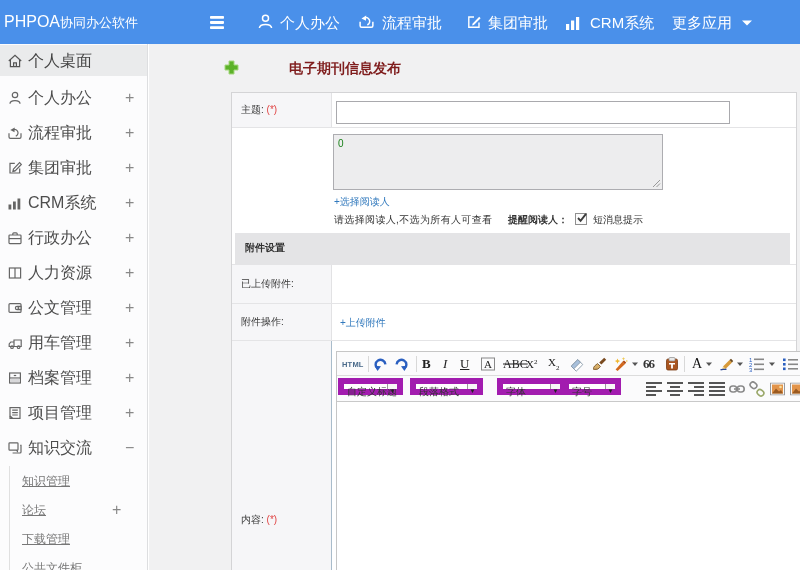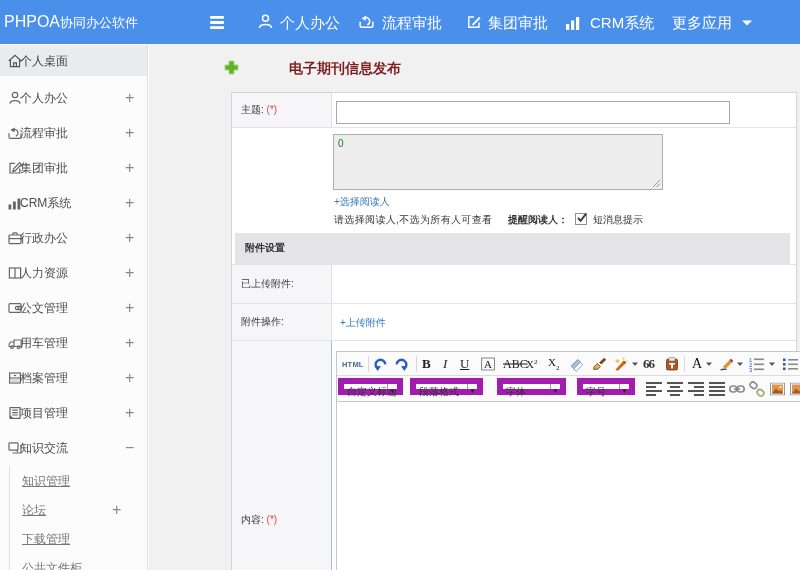--- a/index.html
+++ b/index.html
@@ -8,21 +8,21 @@
 .abs { position:absolute; }
 
 
 #topbar { position:absolute; left:0; top:0; width:800px; height:44px; background:#4a90ea; }
 #logo { position:absolute; left:4px; top:0; height:44px; line-height:44px; color:#fff; font-size:13px; }
 .nav-t { position:absolute; top:0; height:44px; line-height:45px; color:#fff; font-size:15px; }
 
 
 #sidebar { position:absolute; left:0; top:44px; width:148px; height:526px; background:#fcfcfd; border-right:1px solid #dddee0; }
 .mi { position:absolute; left:0; width:147px; height:35px; }
-.mi .txt { position:absolute; left:20px; top:50%; margin-top:-8px; font-size:12px; color:#4d4d4d; line-height:16px; }
+.mi .txt { position:absolute; left:28px; top:50%; margin-top:-8px; font-size:16px; color:#4d4d4d; line-height:16px; }
 .mi .ico { position:absolute; left:7px; top:50%; margin-top:-8px; }
 .mi .plus { position:absolute; left:125px; top:50%; margin-top:-10px; font-size:16px; font-weight:300; color:#888; line-height:20px; }
 .sub { position:absolute; left:0; width:147px; height:29px; }
 .sub .txt { position:absolute; left:22px; top:50%; margin-top:-8px; font-size:12px; color:#777; line-height:16px;text-decoration:underline; }
 #sel-row { position:absolute; left:0; top:1px; width:147px; height:31px; background:#eaebec; }
 
 
 #content { position:absolute; left:149px; top:44px; width:651px; height:526px; background:#f1f1f2; }
 #title { position:absolute; left:241px; top:60px; font-size:14px; font-weight:bold; color:#7f1d1d;margin-left:48px; }
 
@@ -345,21 +345,21 @@
         <span class="sb">▼</span>
       </div>
     <div class="ksel" style="left:73px;width:73px">
         <span class="st">段落格式</span>
         <span class="sb">▼</span>
       </div>
     <div class="ksel" style="left:160px;width:69px">
         <span class="st">字体</span>
         <span class="sb">▼</span>
       </div>
-    <div class="ksel" style="left:240px;width:58px">
+    <div class="ksel" style="left:226px;width:58px">
         <span class="st">字号</span>
         <span class="sb">▼</span>
       </div>
     <svg class="kt" style="left:309px" width="16" height="14" viewBox="0 0 16 14">
       <rect x="0" y="0" width="16" height="2" fill="#555"></rect>
         <rect x="0" y="4" width="10" height="2" fill="#555"></rect>
         <rect x="0" y="8" width="16" height="2" fill="#555"></rect>
         <rect x="0" y="12" width="10" height="2" fill="#555"></rect>
     </svg>
     <svg class="kt" style="left:330px" width="16" height="14" viewBox="0 0 16 14">

